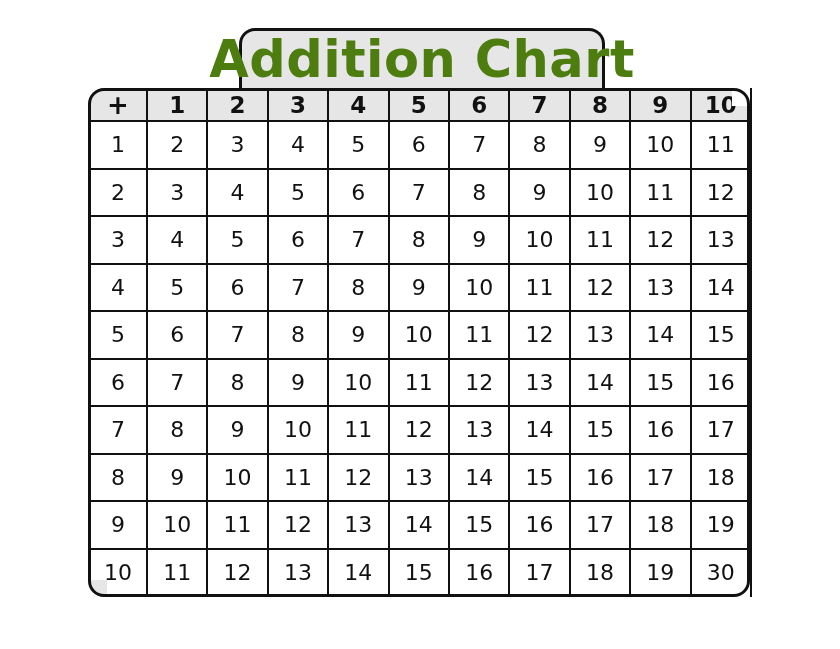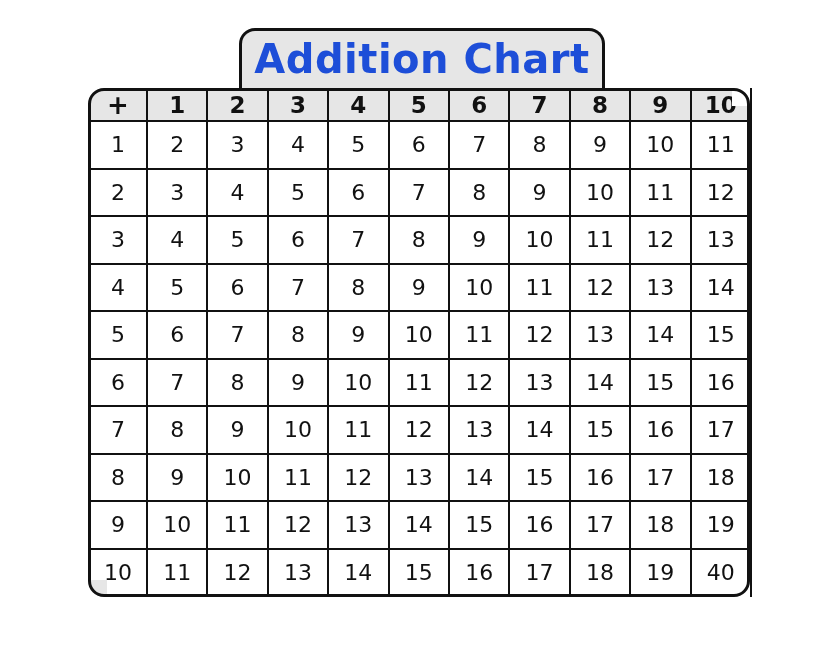--- a/index.html
+++ b/index.html
@@ -35,23 +35,23 @@
     border: 3px solid #111111;
     border-bottom: none;
     border-top-left-radius: 16px;
     border-top-right-radius: 16px;
     display: flex;
     align-items: center;
     justify-content: center;
     z-index: 3;
   }
   #title-text {
-    font-size: 40px;
+    font-size: 51px;
     font-weight: 700;
-    color: #1d4ed8;
+    color: #4d7c0f;
     letter-spacing: 0.5px;
     line-height: 1;
     padding-bottom: 3px;
     white-space: nowrap;
   }
 
   
   #table-wrap {
     position: absolute;
     left: 88px;
@@ -318,21 +318,21 @@
           <th class="row-head">10</th>
           <td>11</td>
           <td>12</td>
           <td>13</td>
           <td>14</td>
           <td>15</td>
           <td>16</td>
           <td>17</td>
           <td>18</td>
           <td>19</td>
-          <td>40</td>
+          <td>30</td>
         </tr>
 
       </tbody>
     </table>
   </div>
 
   <div class="corner-mask tl"></div>
   <div class="corner-mask tr"></div>
   <div class="corner-mask bl"></div>
   <div class="corner-mask br"></div>

